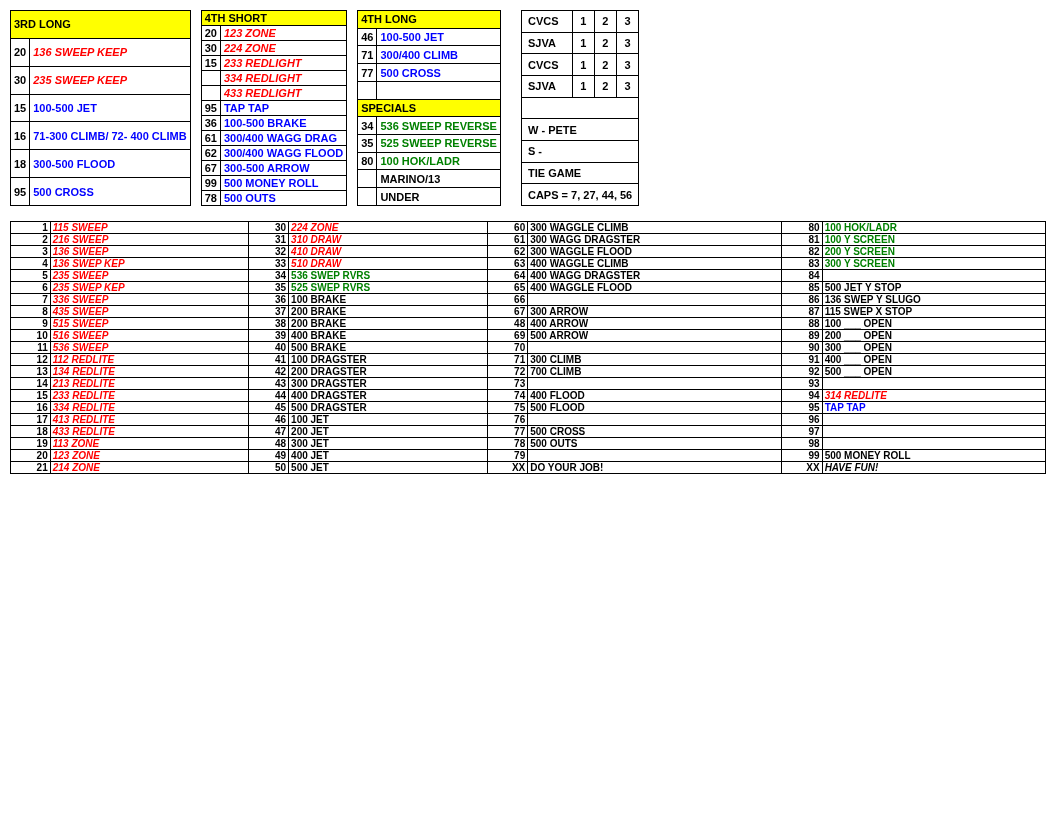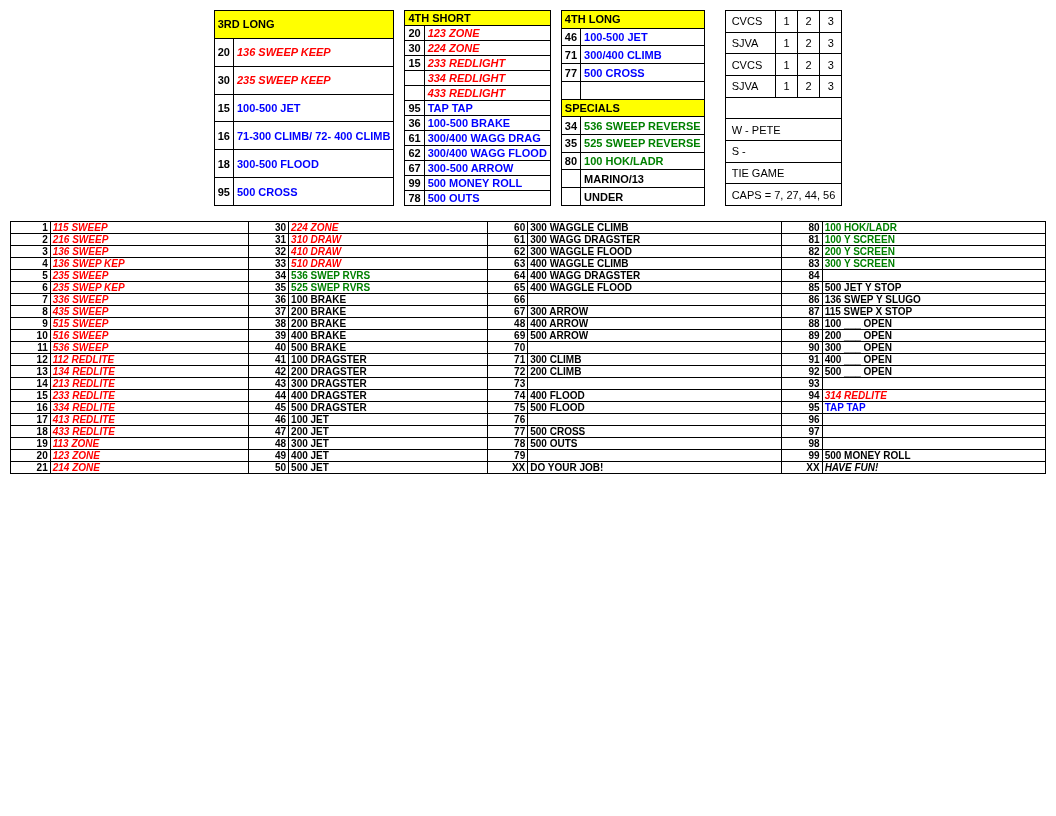--- a/index.html
+++ b/index.html
@@ -10,21 +10,20 @@
       width: 1056px;
       min-height: 816px;
       padding: 10px;
     }
 
     
     .top-section {
       display: flex;
       gap: 10px;
       margin-bottom: 15px;
-      justify-content: center;
     }
 
     
     .play-table {
       border-collapse: collapse;
     }
     .play-table td {
       border: 1px solid #000;
       padding: 1px 3px;
       white-space: nowrap;
@@ -42,21 +41,21 @@
 
     
     .score-table {
       border-collapse: collapse;
       margin-left: 10px;
     }
     .score-table td {
       border: 1px solid #000;
       padding: 1px 6px;
       font-size: 11px;
-      font-weight: normal;
+      font-weight: bold;
       text-align: center;
     }
     .score-table .label-cell {
       text-align: left;
     }
 
     
     .bottom-table {
       border-collapse: collapse;
       width: 100%;
@@ -390,21 +389,21 @@
       <td class="play-cell black">300 CLIMB</td>
       <td class="num-cell">91</td>
       <td class="play-cell black">400 ___ OPEN</td>
     </tr>
     <tr>
       <td class="num-cell">13</td>
       <td class="play-cell red">134 REDLITE</td>
       <td class="num-cell">42</td>
       <td class="play-cell black">200 DRAGSTER</td>
       <td class="num-cell">72</td>
-      <td class="play-cell black">200 CLIMB</td>
+      <td class="play-cell black">700 CLIMB</td>
       <td class="num-cell">92</td>
       <td class="play-cell black">500 ___ OPEN</td>
     </tr>
     <tr>
       <td class="num-cell">14</td>
       <td class="play-cell red">213 REDLITE</td>
       <td class="num-cell">43</td>
       <td class="play-cell black">300 DRAGSTER</td>
       <td class="num-cell">73</td>
       <td class="play-cell black"></td>

